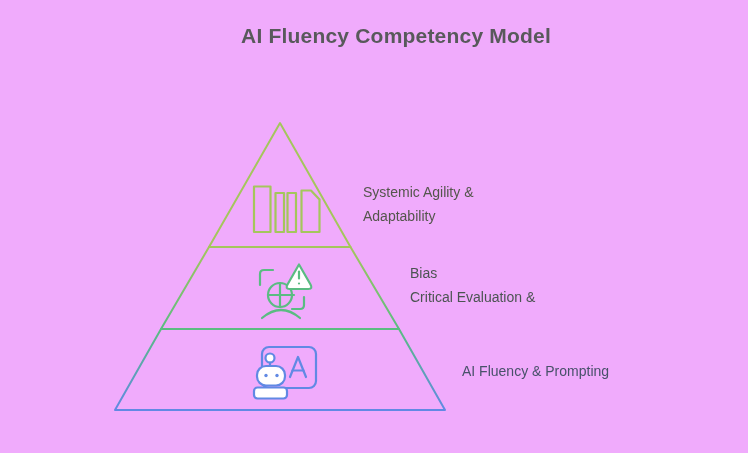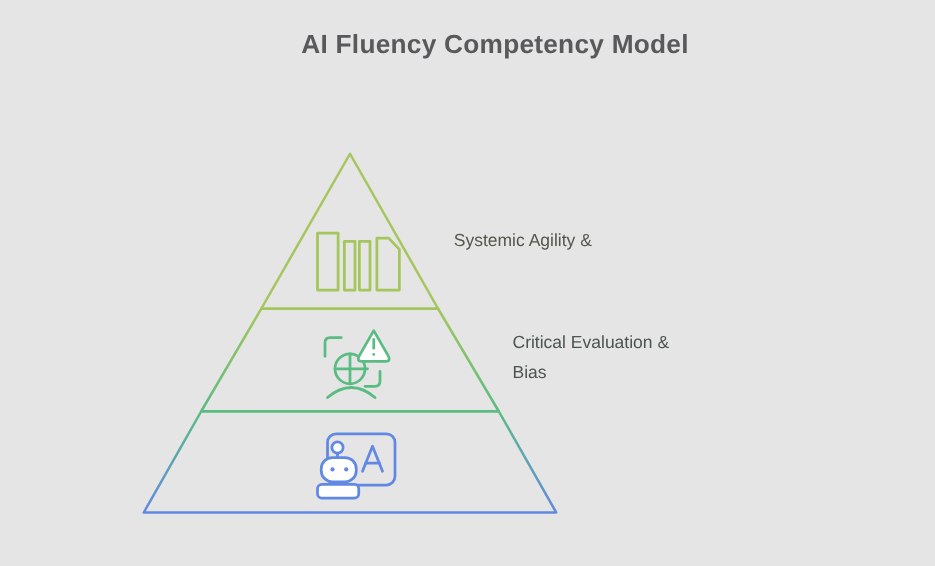--- a/index.html
+++ b/index.html
@@ -1,17 +1,17 @@
 <!DOCTYPE html>
 <html><head>
 <meta charset="utf-8">
 <style>
   html,body{margin:0;padding:0;background:#fff;}
   #screen{
-    position:relative;width:748px;height:453px;background:#e5e5e5;overflow:hidden;
+    position:relative;width:748px;height:453px;background:#f0abfc;overflow:hidden;
     font-family:"Liberation Sans", sans-serif;
   }
   .title{
     position:absolute;left:42px;top:24px;width:708px;text-align:center;
     font-size:21px;font-weight:700;letter-spacing:.2px;
   }
   .tier-label{
     position:absolute;font-size:14px;line-height:24px;font-weight:400;
   }
   .tier-label.l1{left:363px;top:180px;}
@@ -69,21 +69,25 @@
       <path d="M270,362.5 V366"></path>
       <rect x="257" y="366" width="28" height="19.5" rx="9" fill="#ffffff"></rect>
       <circle cx="266" cy="375.5" r="1.7" stroke="none" fill="#6189e4"></circle>
       <circle cx="277" cy="375.5" r="1.7" stroke="none" fill="#6189e4"></circle>
       <rect x="254" y="387.5" width="33" height="11" rx="3.5" fill="#ffffff"></rect>
     </g>
   </svg>
 
   <div class="tier-label l1" style="color: rgb(84, 86, 76);">
     <div>Systemic Agility &amp;</div>
+    <div>Adaptability</div>
   </div>
 
   <div class="tier-label l2" style="color: rgb(75, 84, 82);">
+    <div>Bias</div>
     <div>Critical Evaluation &amp;</div>
-    <div>Bias</div>
   </div>
 
+  <div class="tier-label l3" style="color: rgb(72, 81, 106);">
+    <div>AI Fluency &amp; Prompting</div>
+  </div>
 
 </div>
 
 </body></html>

